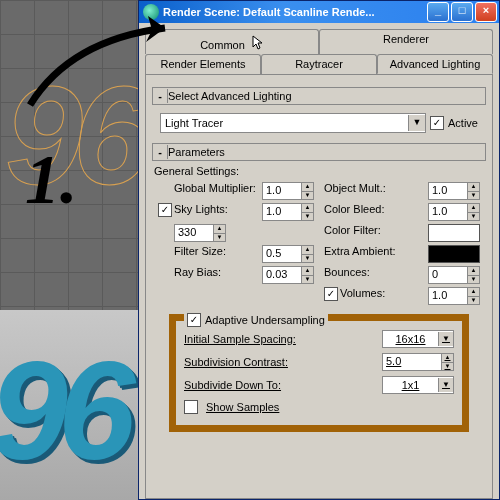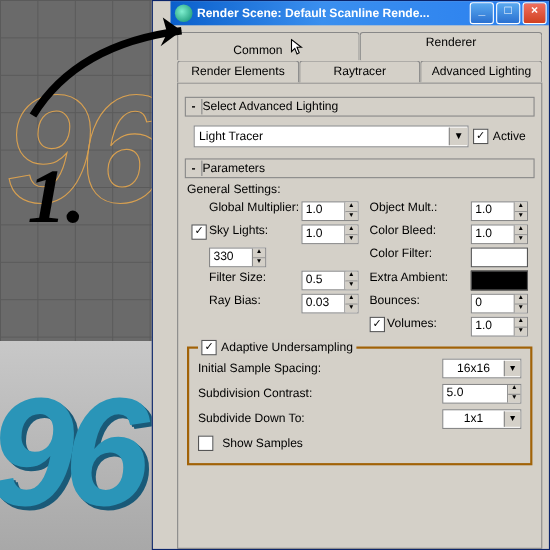--- a/index.html
+++ b/index.html
@@ -73,21 +73,20 @@
   .window {
     position: absolute;
     left: 138px; top: 0;
     width: 362px;
     height: 500px;
     background: #d4d0c8;
     border: 1px solid #0a246a;
     box-sizing: border-box;
     display: flex;
     flex-direction: column;
-    padding-left: 16px;
   }
   .titlebar {
     height: 22px;
     background: linear-gradient(90deg, #0a5fcb, #3a8fef 40%, #2a7fef);
     display: flex;
     align-items: center;
     color: #fff;
     font-weight: bold;
     padding: 0 2px 0 4px;
   }
@@ -210,24 +209,25 @@
     width: 50px;
   }
   .spinner .sval { flex: 1; padding: 0 3px; line-height: 14px; text-align: left; }
   .spinner .sbtns { width: 11px; display: flex; flex-direction: column; border-left: 1px solid #888; }
   .spinner .sbtns div { flex: 1; background: #d4d0c8; font-size: 6px; text-align: center; line-height: 7px; }
   .spinner .sbtns .up { border-bottom: 1px solid #888; }
   .swatch { width: 50px; height: 16px; border: 1px solid #555; }
   .swatch.white { background: #fff; }
   .swatch.black { background: #000; }
   .group-box {
-    border: 2px solid #a16207;
-    margin: 6px 2px;
+    border: 7px solid #a16207;
+    margin: 6px 17px;
     padding: 4px 8px 8px;
     position: relative;
+    text-decoration: underline;
   }
   .group-chk {
     position: absolute;
     top: -8px; left: 8px;
     background: #d4d0c8;
     padding: 0 3px;
     display: flex; align-items: center; gap: 4px;
   }
   .wide-row { display: flex; align-items: center; margin: 5px 0; }
   .wide-row .wlbl { flex: 1; }

